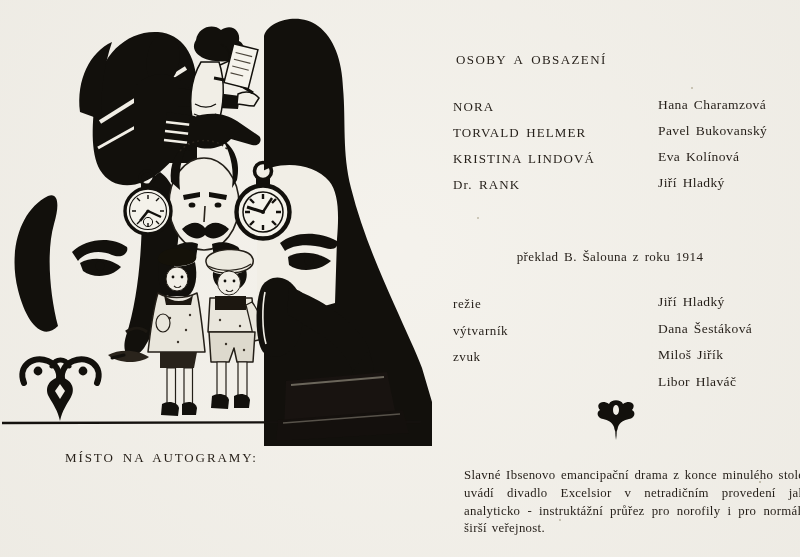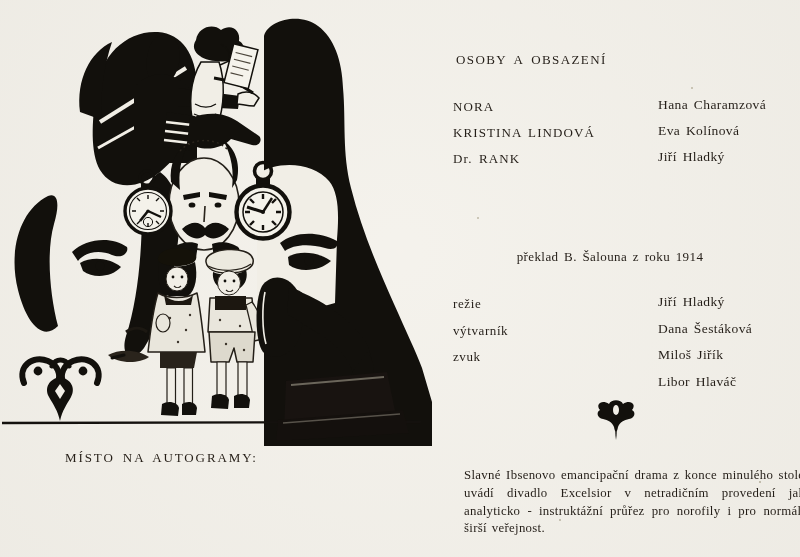--- a/index.html
+++ b/index.html
@@ -227,20 +227,24 @@
 
   <div class="right-page">
     <div class="title">OSOBY A OBSAZENÍ</div>
 
     <div class="cast">
       <div class="row">
         <span class="role">NORA</span>
         <span class="actor">Hana Charamzová</span>
       </div>
       <div class="row">
+        <span class="role">TORVALD HELMER</span>
+        <span class="actor">Pavel Bukovanský</span>
+      </div>
+      <div class="row">
         <span class="role">KRISTINA LINDOVÁ</span>
         <span class="actor">Eva Kolínová</span>
       </div>
       <div class="row">
         <span class="role">Dr. RANK</span>
         <span class="actor">Jiří Hladký</span>
       </div>
     </div>
 
     <div class="translation">překlad B. Šalouna z roku 1914</div>

